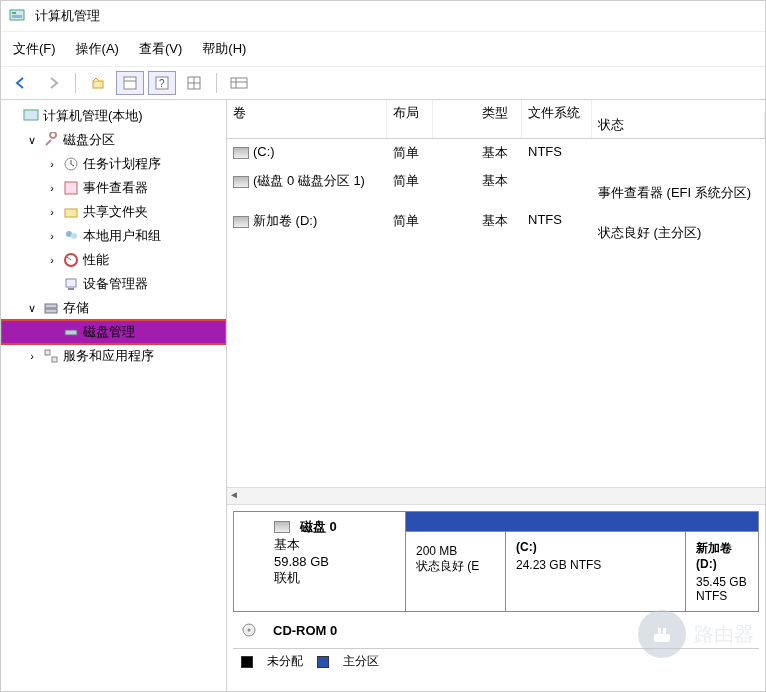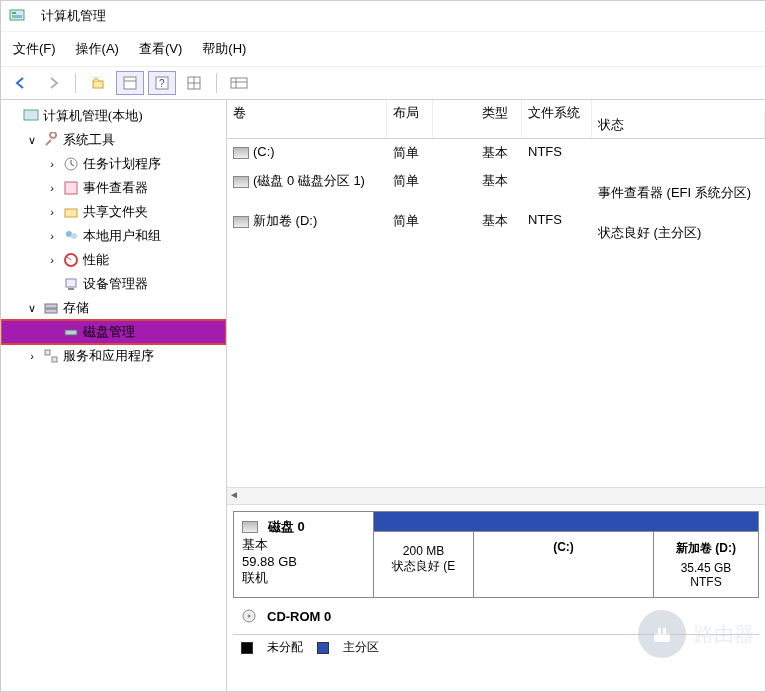--- a/index.html
+++ b/index.html
@@ -1,58 +1,58 @@
 <!DOCTYPE html>
 <html><head>
   <meta charset="utf-8">
   <style>
     * { box-sizing: border-box; margin: 0; padding: 0; }
     body { font-family: "Microsoft YaHei", "SimSun", sans-serif; font-size: 13px; background: #fff; color: #000; }
     .window { width: 766px; height: 692px; border: 1px solid #ccc; display: flex; flex-direction: column; }
-    .titlebar { padding: 6px 8px; display: flex; align-items: center; gap: 16px; border-bottom: 1px solid #eee; }
+    .titlebar { padding: 6px 8px; display: flex; align-items: center; gap: 10px; border-bottom: 1px solid #eee; }
     .titlebar .icon { width: 16px; height: 16px; }
     .menubar { display: flex; gap: 20px; padding: 8px 12px; border-bottom: 1px solid #eee; }
     .menubar span { cursor: default; }
     .toolbar { display: flex; gap: 4px; padding: 4px 6px; border-bottom: 1px solid #d0d0d0; align-items: center; }
     .tbtn { width: 28px; height: 24px; display: flex; align-items: center; justify-content: center; border: 1px solid transparent; }
     .tbtn.active { border: 1px solid #99c; background: #eef; }
     .tsep { width: 1px; height: 20px; background: #ccc; margin: 0 4px; }
     .main { flex: 1; display: flex; overflow: hidden; }
     .tree { width: 226px; border-right: 1px solid #d0d0d0; padding: 4px 0; overflow: auto; }
     .tree-item { display: flex; align-items: center; padding: 3px 4px; gap: 4px; cursor: default; white-space: nowrap; }
     .tree-item .exp { width: 14px; text-align: center; font-size: 11px; user-select: none; }
     .tree-item .ticon { width: 16px; height: 16px; display: inline-flex; align-items: center; justify-content: center; }
     .tree-item.selected { outline: 2px solid #d44; outline-offset: -1px; background: #a21caf; }
-    .ind1 { padding-left: 4px; font-family: Liberation Serif, serif; }
+    .ind1 { padding-left: 4px; }
     .ind2 { padding-left: 24px; }
     .ind3 { padding-left: 44px; }
     .right { flex: 1; display: flex; flex-direction: column; overflow: hidden; }
     .vol-header { display: flex; border-bottom: 1px solid #d0d0d0; background: #fff; }
     .vol-header .col { padding: 4px 6px; border-right: 1px solid #eee; }
     .vol-list { flex: 0 0 auto; }
     .vol-row { display: flex; padding: 3px 0; }
     .vol-row .cell { padding: 2px 6px; white-space: nowrap; overflow: hidden; }
     .c0 { width: 160px; }
     .c1 { width: 46px; }
     .c2 { width: 46px; margin-left: 43px; }
     .c3 { width: 70px; }
     .c4 { flex: 1; margin-top: 12px; }
     .scrollstrip { height: 18px; border-top: 1px solid #ddd; border-bottom: 1px solid #ddd; background: #f3f3f3; position: relative; margin-top: 240px; }
     .scrollstrip::before { content: '◄'; position: absolute; left: 2px; top: 1px; font-size: 10px; color: #666; }
     .disks { padding: 6px; display: flex; flex-direction: column; gap: 6px; }
-    .disk-row { display: flex; border: 1px solid #888; }
+    .disk-row { display: flex; border: 1px solid #888; padding-left: 32px; }
     .disk-info { width: 140px; padding: 6px 8px; border-right: 1px solid #888; }
     .disk-info .dname { font-weight: bold; display: flex; align-items: center; gap: 6px; }
     .partstrip { flex: 1; display: flex; flex-direction: column; }
     .bluebar { height: 20px; background: #2b4fb0; border-bottom: 1px solid #888; }
     .parts { flex: 1; display: flex; }
-    .part { border-right: 1px solid #888; padding: 8px 10px; font-size: 12px; text-align: center; }
+    .part { border-right: 1px solid #888; padding: 8px 10px; font-size: 12px; }
     .part:last-child { border-right: none; }
     .part .pname { font-weight: bold; margin-bottom: 4px; }
-    .cdrom { display: flex; align-items: center; gap: 10px; padding: 4px 8px; font-weight: bold; }
+    .cdrom { display: flex; align-items: center; gap: 16px; padding: 4px 8px; font-weight: bold; }
     .legend { display: flex; gap: 14px; padding: 4px 8px; border-top: 1px solid #ccc; font-size: 12px; align-items: center; }
     .legend .sw { width: 12px; height: 12px; display: inline-block; border: 1px solid #333; }
     .legend .sw.unalloc { background: #000; }
     .legend .sw.primary { background: #2b4fb0; }
     .watermark { position: fixed; right: 12px; bottom: 34px; opacity: 0.55; display: flex; align-items: center; gap: 8px; color: #fff; }
     .watermark .circ { width: 48px; height: 48px; border-radius: 50%; background: #bfc8d4; display: flex; align-items: center; justify-content: center; }
     .watermark .txt { font-size: 20px; color: #d8dee6; }
     svg { display: block; }
     .vol-icon { width: 16px; height: 12px; display: inline-block; background: linear-gradient(#bbb,#eee); border: 1px solid #888; margin-right: 4px; vertical-align: middle; }
   </style>
@@ -136,21 +136,21 @@
           </span>
         <span>计算机管理(本地)</span>
       </div>
       <div class="tree-item ind2">
         <span class="exp">∨</span>
         <span class="ticon">
             <svg width="16" height="16" viewBox="0 0 16 16">
               <path d="M3 13 L8 8 M10 6a3 3 0 1 1 0.1 0" stroke="#b88" fill="none" stroke-width="2"></path>
             </svg>
           </span>
-        <span>系统工具</span>
+        <span>磁盘分区</span>
       </div>
       <div class="tree-item ind3">
         <span class="exp">›</span>
         <span class="ticon">
             <svg width="16" height="16" viewBox="0 0 16 16">
               <circle cx="8" cy="8" r="6" fill="#fff" stroke="#888"></circle>
               <path d="M8 4v4l3 2" stroke="#555" fill="none"></path>
             </svg>
           </span>
         <span>任务计划程序</span>
@@ -282,20 +282,21 @@
           <div class="partstrip">
             <div class="bluebar"></div>
             <div class="parts">
               <div class="part" style="width:100px">
                 <div class="pname"></div>
                 <div>200 MB</div>
                 <div>状态良好 (E</div>
               </div>
               <div class="part" style="width:180px">
                 <div class="pname">(C:)</div>
+                <div>24.23 GB NTFS</div>
               </div>
               <div class="part" style="flex:1">
                 <div class="pname">新加卷  (D:)</div>
                 <div>35.45 GB NTFS</div>
               </div>
             </div>
           </div>
         </div>
 
         <div class="cdrom">

